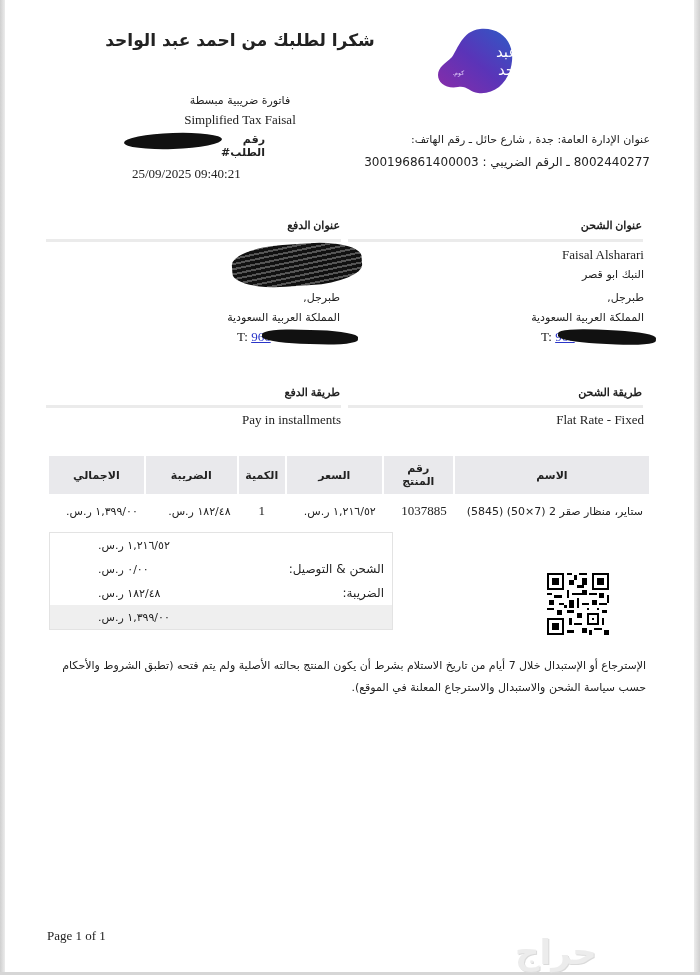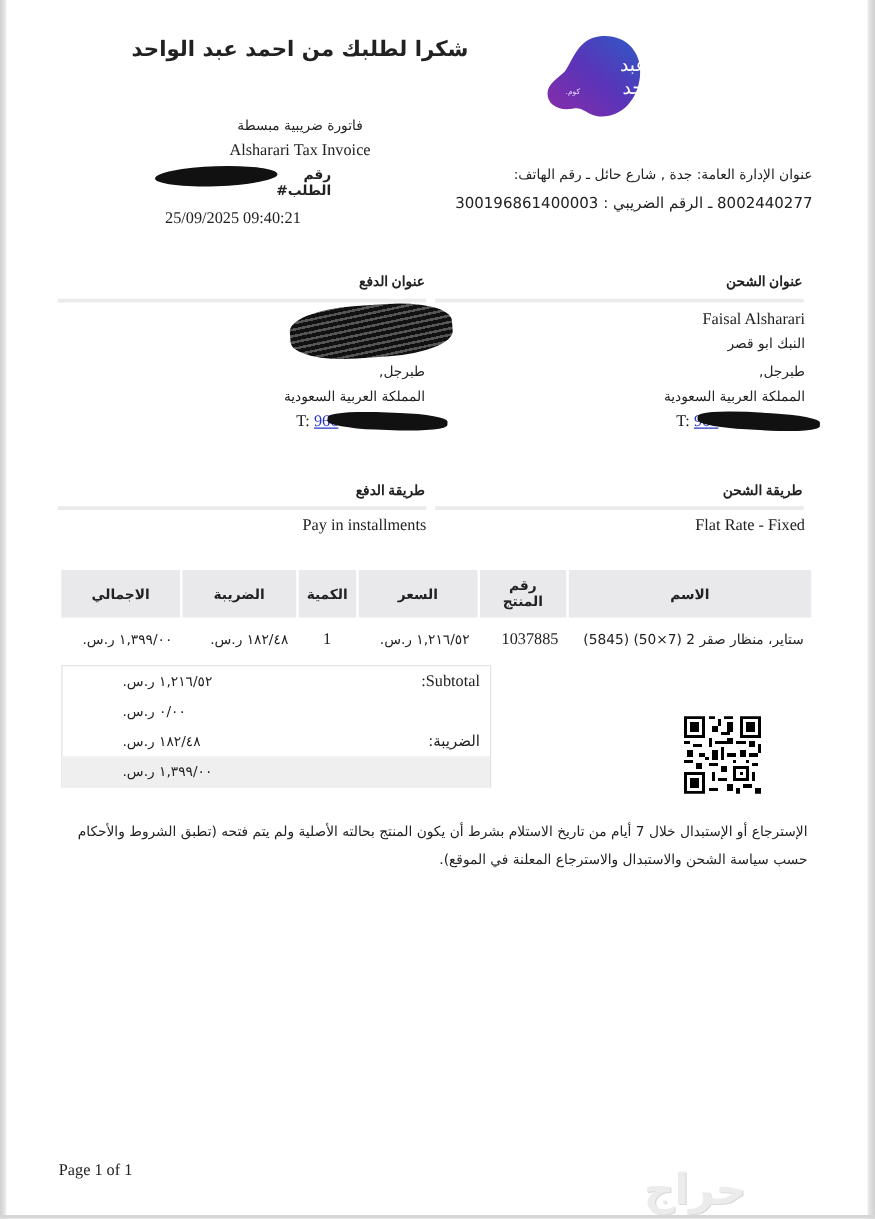--- a/index.html
+++ b/index.html
@@ -97,21 +97,21 @@
       </linearGradient>
     </defs>
     <path d="M44 2 C64 0 78 14 76 34 C74 54 60 68 42 66 C34 65 30 58 22 60 C10 62 2 56 2 48 C2 40 10 36 16 30 C22 22 26 4 44 2 Z" fill="url(#lg)"></path>
     <text x="60" y="30" fill="#fff" font-size="15" text-anchor="end" font-family="DejaVu Sans, sans-serif" direction="rtl">عبد</text>
     <text x="62" y="48" fill="#fff" font-size="15" text-anchor="end" font-family="DejaVu Sans, sans-serif" direction="rtl">الواحد</text>
     <text x="28" y="48" fill="#e8d8ff" font-size="6" text-anchor="end" font-family="DejaVu Sans, sans-serif">.كوم</text>
   </svg>
 </div>
 
 <div class="abs inv-ar ar">فاتورة ضريبية مبسطة</div>
-<div class="abs inv-en">Alsharari Tax Invoice</div>
+<div class="abs inv-en">Simplified Tax Faisal</div>
 <div class="abs scribble-order"></div>
 <div class="abs order-label ar">رقم الطلب#</div>
 <div class="abs datetime">25/09/2025 09:40:21</div>
 
 <div class="abs hq-address ar">عنوان الإدارة العامة: جدة , شارع حائل ـ رقم الهاتف:</div>
 <div class="abs hq-phone-tax ar">8002440277 ـ الرقم الضريبي : 300196861400003</div>
 
 <div class="abs section-head sh-ship ar">عنوان الشحن</div>
 <div class="abs section-head sh-pay ar">عنوان الدفع</div>
 <div class="abs rule rule-ship"></div>
@@ -161,24 +161,24 @@
       <td class="ar">١,٢١٦/٥٢ ر.س.</td>
       <td class="num" style="text-align:center">1</td>
       <td class="ar">١٨٢/٤٨ ر.س.</td>
       <td class="ar">١,٣٩٩/٠٠ ر.س.</td>
     </tr>
   </tbody>
 </table>
 
 <div class="abs totals">
   <div class="totals-row">
-    <div class="label en">Subtotal:</div>
     <div class="value">١,٢١٦/٥٢ ر.س.</div>
   </div>
   <div class="totals-row">
+    <div class="label ar">الشحن &amp; التوصيل:</div>
     <div class="value">٠/٠٠ ر.س.</div>
   </div>
   <div class="totals-row">
     <div class="label ar">الضريبة:</div>
     <div class="value">١٨٢/٤٨ ر.س.</div>
   </div>
   <div class="totals-row grand">
     <div class="value">١,٣٩٩/٠٠ ر.س.</div>
   </div>
 </div>

